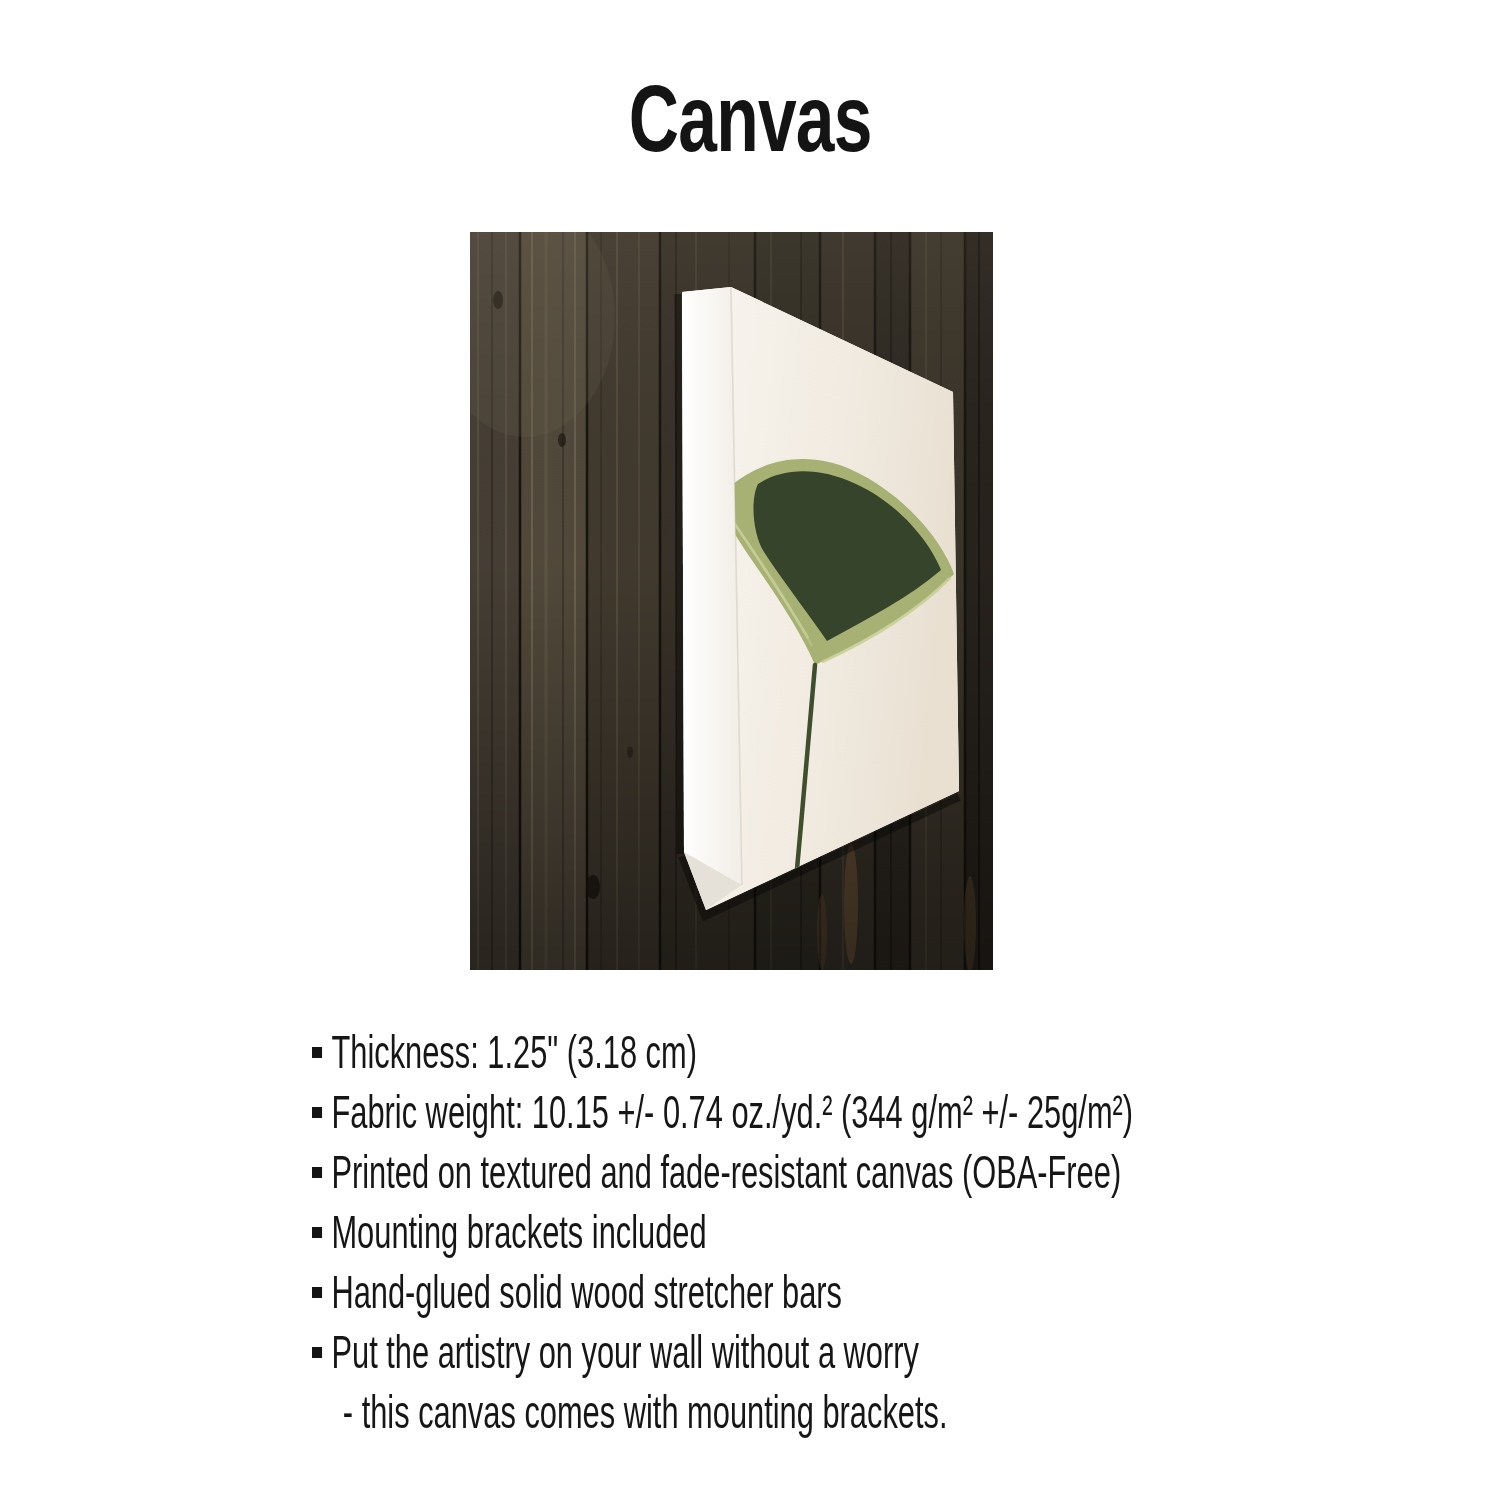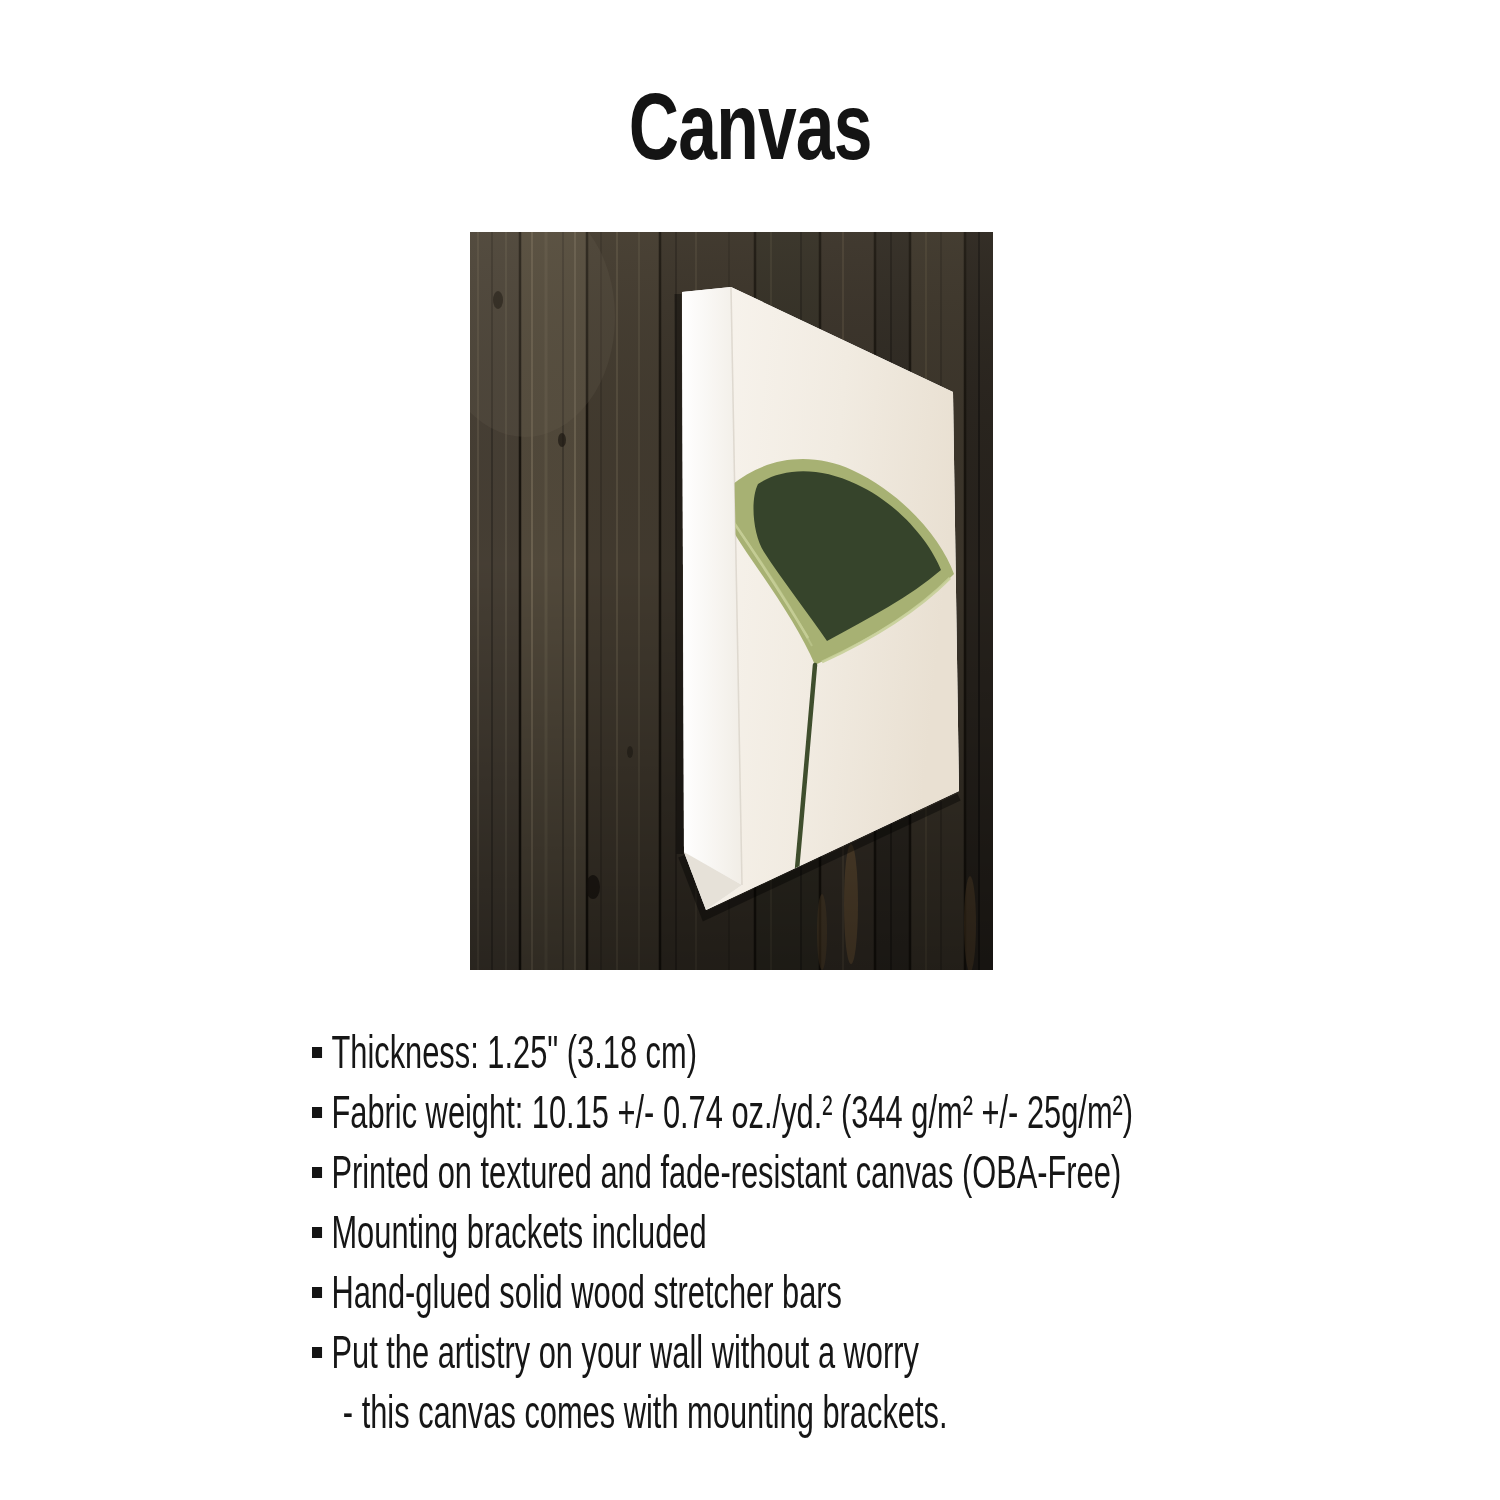--- a/index.html
+++ b/index.html
@@ -1,21 +1,21 @@
 <!DOCTYPE html>
 <html><head>
 <meta charset="utf-8">
 <style>
   html,body{margin:0;padding:0;}
   body{
     width:1500px;height:1500px;position:relative;background:#ffffff;
     font-family:"Liberation Sans", sans-serif;overflow:hidden;
   }
   .title-wrap{
-    position:absolute;top:80px;left:0;width:1500px;text-align:center;
+    position:absolute;top:72px;left:0;width:1500px;text-align:center;
   }
   .page-title{
     display:inline-block;font-size:94px;line-height:1.0;font-weight:700;color:#141414;
     transform:scaleX(0.74);transform-origin:center top;letter-spacing:-1px;white-space:nowrap;
   }
   .photo-frame{
     position:absolute;left:470px;top:232px;width:523px;height:738px;
   }
   .photo-frame svg{display:block;}
   .specs{

